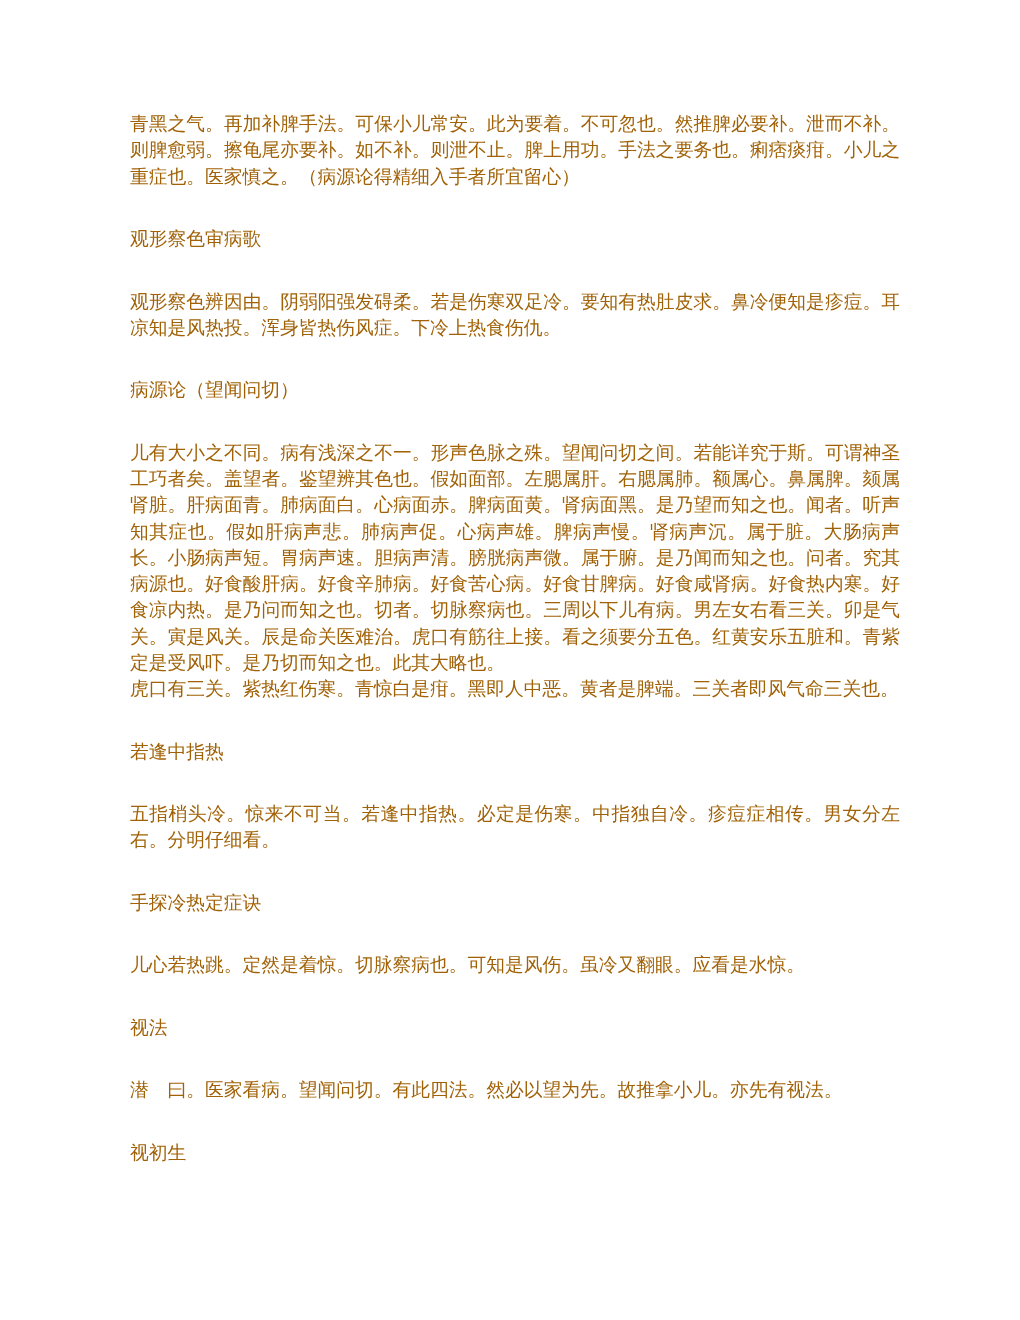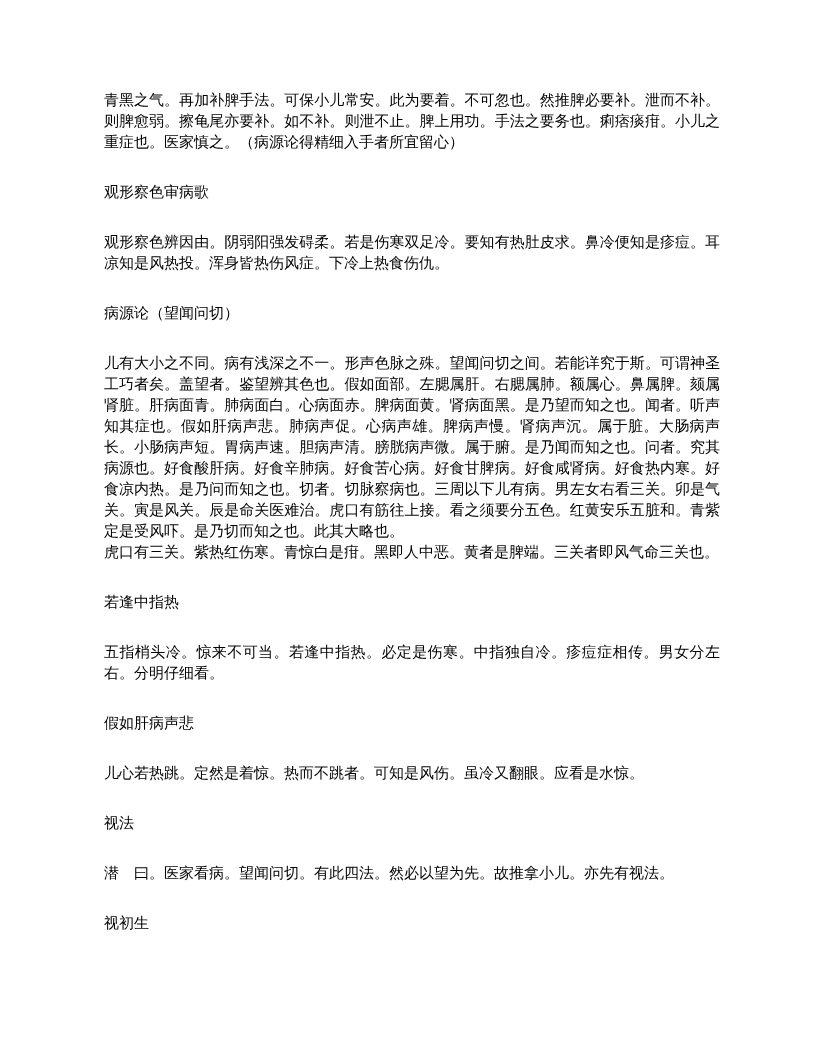--- a/index.html
+++ b/index.html
@@ -8,21 +8,21 @@
     background: #e8e8e8;
   }
   .page {
     position: relative;
     width: 816px;
     height: 1056px;
     margin: 0 auto;
     background: #ffffff;
     overflow: hidden;
     font-family: "Liberation Serif", serif;
-    color: #000000;
+    color: #a16207;
   }
   .doc-body {
     position: absolute;
     left: 104px;
     top: 90px;
     width: 616px;
     font-size: 15px;
     line-height: 21px;
     text-align: justify;
     word-break: normal;
@@ -44,19 +44,19 @@
 <div class="page">
   <div class="doc-body">
       <p class="para">青黑之气。再加补脾手法。可保小儿常安。此为要着。不可忽也。然推脾必要补。泄而不补。则脾愈弱。擦龟尾亦要补。如不补。则泄不止。脾上用功。手法之要务也。痢痞痰疳。小儿之重症也。医家慎之。（病源论得精细入手者所宜留心）</p>
       <p class="heading">观形察色审病歌</p>
       <p class="para">观形察色辨因由。阴弱阳强发碍柔。若是伤寒双足冷。要知有热肚皮求。鼻冷便知是疹痘。耳凉知是风热投。浑身皆热伤风症。下冷上热食伤仇。</p>
       <p class="heading">病源论（望闻问切）</p>
       <p class="para">儿有大小之不同。病有浅深之不一。形声色脉之殊。望闻问切之间。若能详究于斯。可谓神圣工巧者矣。盖望者。鉴望辨其色也。假如面部。左腮属肝。右腮属肺。额属心。鼻属脾。颏属肾脏。肝病面青。肺病面白。心病面赤。脾病面黄。肾病面黑。是乃望而知之也。闻者。听声知其症也。假如肝病声悲。肺病声促。心病声雄。脾病声慢。肾病声沉。属于脏。大肠病声长。小肠病声短。胃病声速。胆病声清。膀胱病声微。属于腑。是乃闻而知之也。问者。究其病源也。好食酸肝病。好食辛肺病。好食苦心病。好食甘脾病。好食咸肾病。好食热内寒。好食凉内热。是乃问而知之也。切者。切脉察病也。三周以下儿有病。男左女右看三关。卯是气关。寅是风关。辰是命关医难治。虎口有筋往上接。看之须要分五色。红黄安乐五脏和。青紫定是受风吓。是乃切而知之也。此其大略也。</p>
       <p class="para">虎口有三关。紫热红伤寒。青惊白是疳。黑即人中恶。黄者是脾端。三关者即风气命三关也。</p>
       <p class="heading">若逢中指热</p>
       <p class="para">五指梢头冷。惊来不可当。若逢中指热。必定是伤寒。中指独自冷。疹痘症相传。男女分左右。分明仔细看。</p>
-      <p class="heading">假如肝病声悲</p>
-      <p class="para">儿心若热跳。定然是着惊。热而不跳者。可知是风伤。虽冷又翻眼。应看是水惊。</p>
+      <p class="heading">手探冷热定症诀</p>
+      <p class="para">儿心若热跳。定然是着惊。切脉察病也。可知是风伤。虽冷又翻眼。应看是水惊。</p>
       <p class="heading">视法</p>
       <p class="para">潜　曰。医家看病。望闻问切。有此四法。然必以望为先。故推拿小儿。亦先有视法。</p>
       <p class="heading">视初生</p>
     </div>
 </div>
 
 </body></html>

